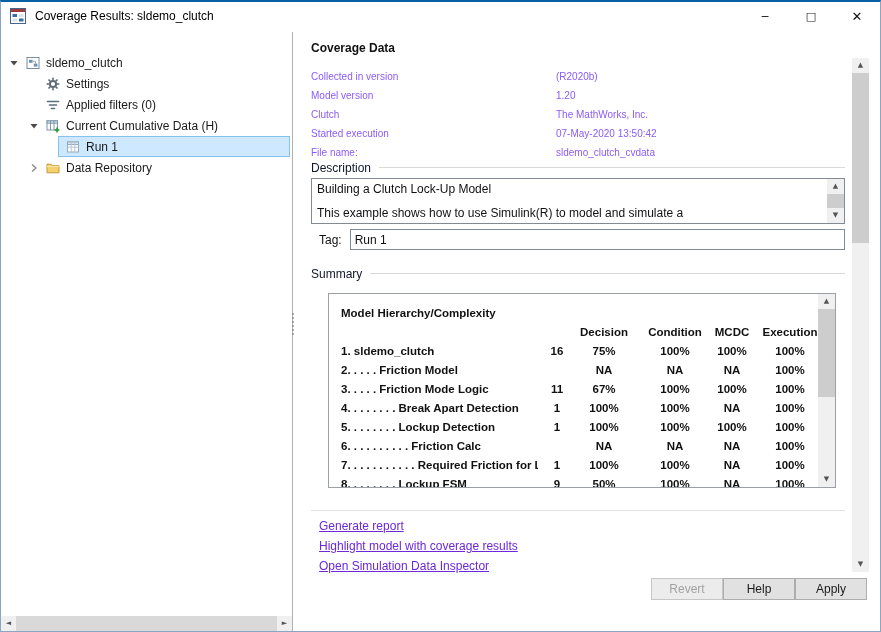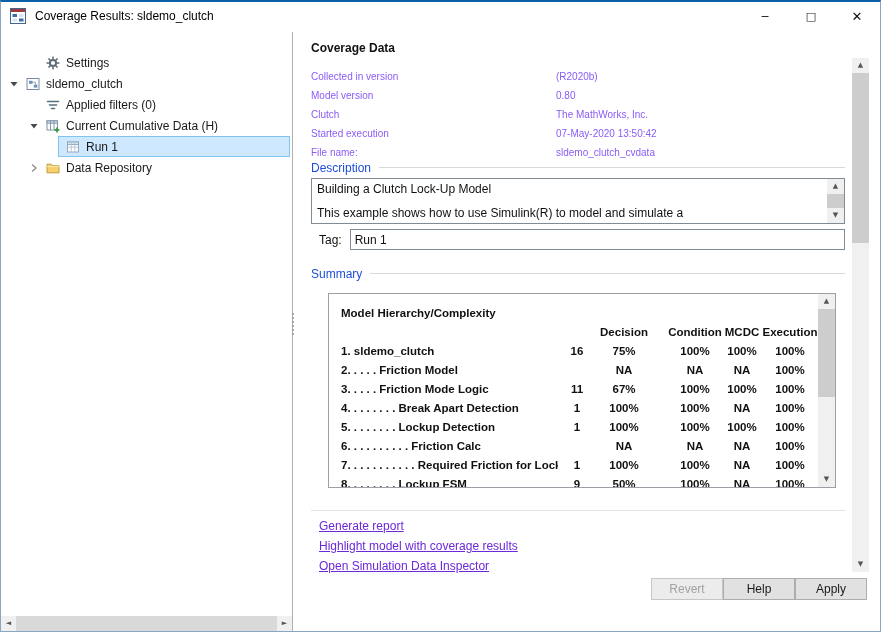--- a/index.html
+++ b/index.html
@@ -38,21 +38,21 @@
 
   
   .right-panel { position:absolute; left:293px; top:30px; right:0; bottom:0; background:#fff; }
   .rp-heading { position:absolute; left:17px; top:9px; font-size:12px; font-weight:bold; color:#111; }
 
   .fields { position:absolute; left:17px; right:35px; top:31px; }
   .field-row { height:19px; display:flex; align-items:flex-end; font-size:10px; color:#8b5cf6; }
   .f-label { width:245px; flex:none; }
 
   .group-row { position:absolute; left:17px; right:35px; height:13px; display:flex;
-               align-items:center; font-size:12px; color:#1d4ed8; }
+               align-items:center; font-size:12px; color:#0f172a; }
   .g-line { flex:1; margin-left:8px; border-top:1px solid #d8d8d8; height:0; }
   .desc-group { top:129px; }
   .sum-group { top:235px; }
 
   .desc-box { position:absolute; left:17px; right:35px; top:146px; height:46px;
               border:1px solid #828b94; background:#fff; }
   .desc-text { position:absolute; left:5px; top:3px; bottom:3px; right:22px;
                display:flex; flex-direction:column; justify-content:space-between;
                font-size:12px; color:#111; white-space:nowrap; overflow:hidden; }
 
@@ -64,21 +64,21 @@
   .summary-box { position:absolute; left:34px; top:261px; width:508px; height:195px;
                  border:1px solid #9aa0a6; background:#fff; }
   .sum-inner { position:absolute; top:0; left:0; right:17px; bottom:0;
                padding:9px 0 0 12px; overflow:hidden; }
   .sum-title { font-weight:bold; font-size:11.5px; height:19px; display:flex; align-items:center; color:#111; }
   .sum-row { display:flex; align-items:center; height:19px; font-size:11.5px; font-weight:bold; color:#111; }
   .c-name { flex:1; white-space:nowrap; overflow:hidden; }
   .c-comp { width:38px; text-align:center; flex:none; }
   .c-dec  { width:56px; text-align:center; flex:none; }
   .c-cond { width:54px; text-align:center; flex:none;margin-left:16px; }
-  .c-mcdc { width:40px; text-align:center; flex:none; }
+  .c-mcdc { width:60px; text-align:center; flex:none; }
   .c-exec { width:56px; text-align:center; flex:none; }
 
   .links-sep { position:absolute; left:17px; right:35px; top:478px; border-top:1px solid #e2e2e2; }
   .links { position:absolute; left:25px; top:487px; display:flex; flex-direction:column;
            gap:7px; align-items:flex-start; }
   .link { font-size:12px; color:#6d28d9; text-decoration:underline; cursor:pointer;
           height:13px; display:block; white-space:nowrap; }
 
   .btn-bar { position:absolute; right:13px; top:546px; display:flex; }
   .btn { width:72px; height:22px; background:#e1e1e1; border:1px solid #adadad; color:#1a1a1a;
@@ -128,50 +128,50 @@
         </div>
       <div class="win-btn close">
           <span>✕</span>
         </div>
     </div>
   </div>
 
   <div class="left-panel">
     <div class="tree">
 
+      <div class="tree-row pl0">
+        <svg class="tw" viewBox="0 0 10 10">
+            <path d="M1.5 3 H8.5 L5 7.5 Z" fill="#4a4a4a"></path>
+          </svg>
+        <svg class="ticon" viewBox="0 0 14 14">
+          <rect x="1" y="1.5" width="12" height="11" fill="#fff" stroke="#7c8ca0"></rect>
+          <rect x="3" y="3.8" width="3.6" height="3" fill="#6b93c0"></rect>
+          <rect x="7.8" y="7.6" width="3.6" height="3" fill="#6b93c0"></rect>
+          <path d="M6.6 5.3 H9.5 V7.6" stroke="#9aa8b6" fill="none"></path>
+        </svg>
+        <span>sldemo_clutch</span>
+      </div>
+
       <div class="tree-row pl1n">
         <svg class="ticon" viewBox="0 0 14 14">
           <g fill="#5f6b76">
             <circle cx="7" cy="7" r="3.1" fill="none" stroke="#5f6b76" stroke-width="2"></circle>
             <rect x="6.2" y="0.6" width="1.6" height="2.3"></rect>
             <rect x="6.2" y="11.1" width="1.6" height="2.3"></rect>
             <rect x="0.6" y="6.2" width="2.3" height="1.6"></rect>
             <rect x="11.1" y="6.2" width="2.3" height="1.6"></rect>
             <rect x="6.2" y="0.6" width="1.6" height="2.3" transform="rotate(45 7 7)"></rect>
             <rect x="6.2" y="0.6" width="1.6" height="2.3" transform="rotate(-45 7 7)"></rect>
             <rect x="6.2" y="11.1" width="1.6" height="2.3" transform="rotate(45 7 7)"></rect>
             <rect x="6.2" y="11.1" width="1.6" height="2.3" transform="rotate(-45 7 7)"></rect>
           </g>
         </svg>
         <span>Settings</span>
       </div>
 
-      <div class="tree-row pl0">
-        <svg class="tw" viewBox="0 0 10 10">
-            <path d="M1.5 3 H8.5 L5 7.5 Z" fill="#4a4a4a"></path>
-          </svg>
-        <svg class="ticon" viewBox="0 0 14 14">
-          <rect x="1" y="1.5" width="12" height="11" fill="#fff" stroke="#7c8ca0"></rect>
-          <rect x="3" y="3.8" width="3.6" height="3" fill="#6b93c0"></rect>
-          <rect x="7.8" y="7.6" width="3.6" height="3" fill="#6b93c0"></rect>
-          <path d="M6.6 5.3 H9.5 V7.6" stroke="#9aa8b6" fill="none"></path>
-        </svg>
-        <span>sldemo_clutch</span>
-      </div>
-
       <div class="tree-row pl1n">
         <svg class="ticon" viewBox="0 0 14 14">
           <g stroke="#55707e" stroke-width="1.6" stroke-linecap="round">
             <line x1="1.5" y1="3.5" x2="12.5" y2="3.5"></line>
             <line x1="3.5" y1="7" x2="10.5" y2="7"></line>
             <line x1="5.5" y1="10.5" x2="8.5" y2="10.5"></line>
           </g>
         </svg>
         <span>Applied filters (0)</span>
       </div>
@@ -241,21 +241,21 @@
 
     <div class="rp-heading">Coverage Data</div>
 
     <div class="fields">
       <div class="field-row">
         <span class="f-label">Collected in version</span>
         <span class="f-value">(R2020b)</span>
       </div>
       <div class="field-row">
         <span class="f-label">Model version</span>
-        <span class="f-value">0.80</span>
+        <span class="f-value">1.20</span>
       </div>
       <div class="field-row">
         <span class="f-label">Clutch</span>
         <span class="f-value">The MathWorks, Inc.</span>
       </div>
       <div class="field-row">
         <span class="f-label">Started execution</span>
         <span class="f-value">07-May-2020 13:50:42</span>
       </div>
       <div class="field-row">

